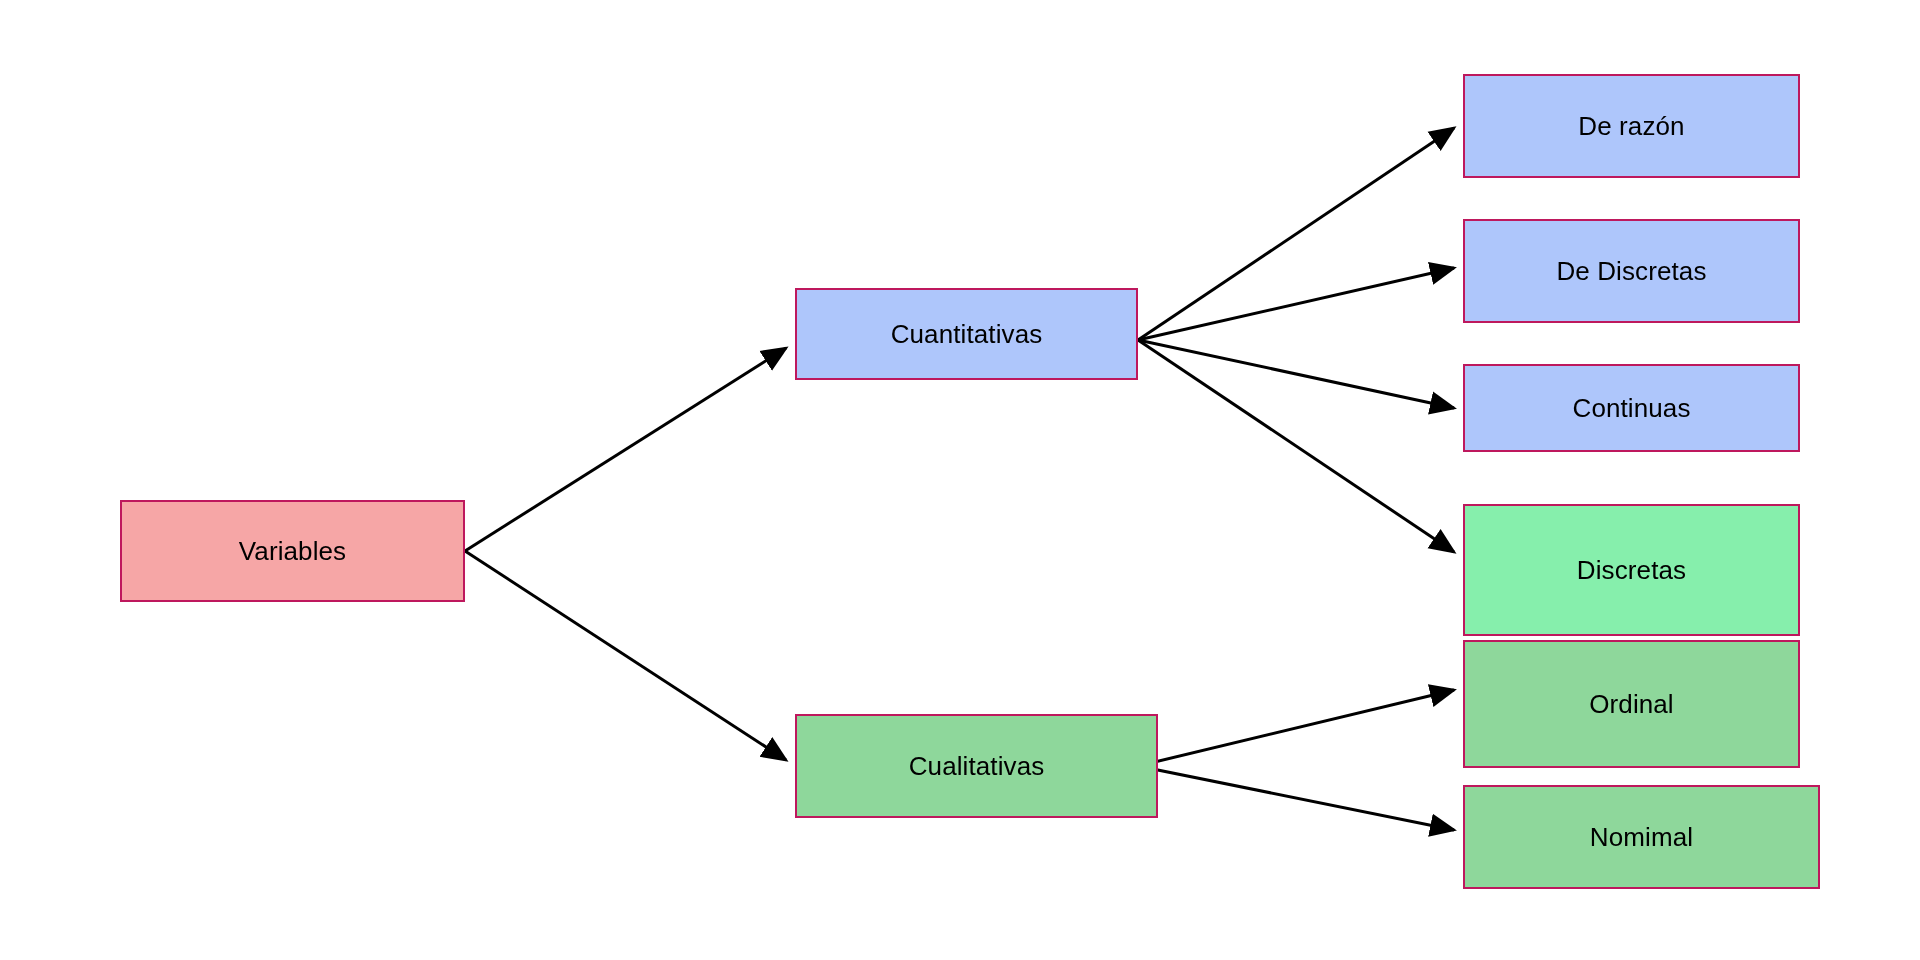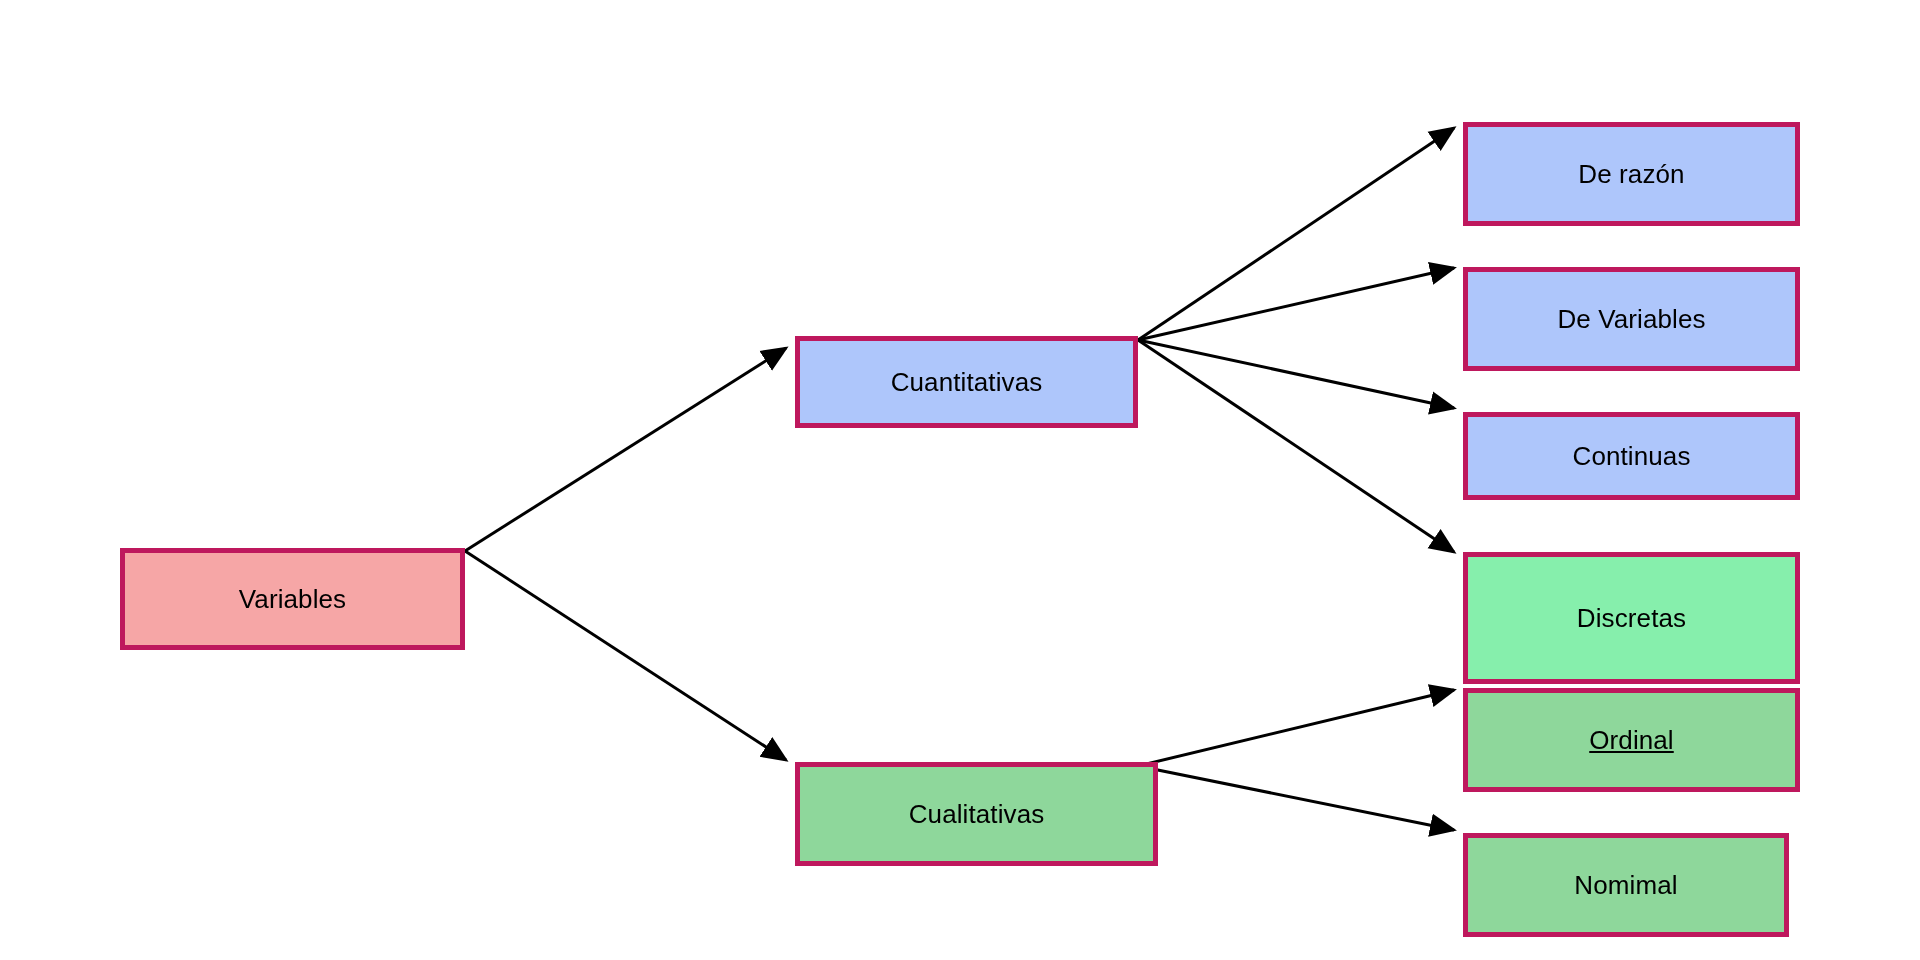--- a/index.html
+++ b/index.html
@@ -22,26 +22,25 @@
     position: absolute;
     top: 0;
     left: 0;
     width: 1920px;
     height: 960px;
     pointer-events: none;
   }
   .node {
     position: absolute;
     box-sizing: border-box;
-    border: 5px solid #be185d;
+    border: 2px solid #be185d;
     display: flex;
     align-items: center;
     justify-content: center;
     text-align: left;
-    margin-top: 48px;
   }
   .node-label {
     font-family: "Liberation Sans", sans-serif;
     font-size: 26px;
     line-height: 30px;
     color: #000000;
     letter-spacing: 0.1px;
     white-space: nowrap;
   }
   .node-root {
@@ -84,29 +83,29 @@
       <div class="node node-quant" style="left: 795px; top: 288px; width: 343px; height: 92px; background: rgb(174, 198, 251);">
         <span class="node-label">Cuantitativas</span>
       </div>
       <div class="node node-qual" style="left: 795px; top: 714px; width: 363px; height: 104px; background: rgb(142, 215, 155);">
         <span class="node-label">Cualitativas</span>
       </div>
       <div class="node node-quant" style="left: 1463px; top: 74px; width: 337px; height: 104px; background: rgb(174, 198, 251);">
         <span class="node-label">De razón</span>
       </div>
       <div class="node node-quant" style="left: 1463px; top: 219px; width: 337px; height: 104px; background: rgb(174, 198, 251);">
-        <span class="node-label">De Variables</span>
+        <span class="node-label">De Discretas</span>
       </div>
       <div class="node node-quant" style="left: 1463px; top: 364px; width: 337px; height: 88px; background: rgb(174, 198, 251);">
         <span class="node-label">Continuas</span>
       </div>
       <div class="node node-quant" style="left: 1463px; top: 504px; width: 337px; height: 132px; background: #86efac;">
         <span class="node-label">Discretas</span>
       </div>
-      <div class="node node-qual" style="left: 1463px; top: 640px; width: 337px; height: 104px; background: rgb(142, 215, 155); text-decoration: underline;">
+      <div class="node node-qual" style="left: 1463px; top: 640px; width: 337px; height: 128px; background: rgb(142, 215, 155);">
         <span class="node-label">Ordinal</span>
       </div>
-      <div class="node node-qual" style="left: 1463px; top: 785px; width: 326px; height: 104px; background: rgb(142, 215, 155);">
+      <div class="node node-qual" style="left: 1463px; top: 785px; width: 357px; height: 104px; background: rgb(142, 215, 155);">
         <span class="node-label">Nomimal</span>
       </div>
     </div>
 
 </div>
 
 </body></html>

